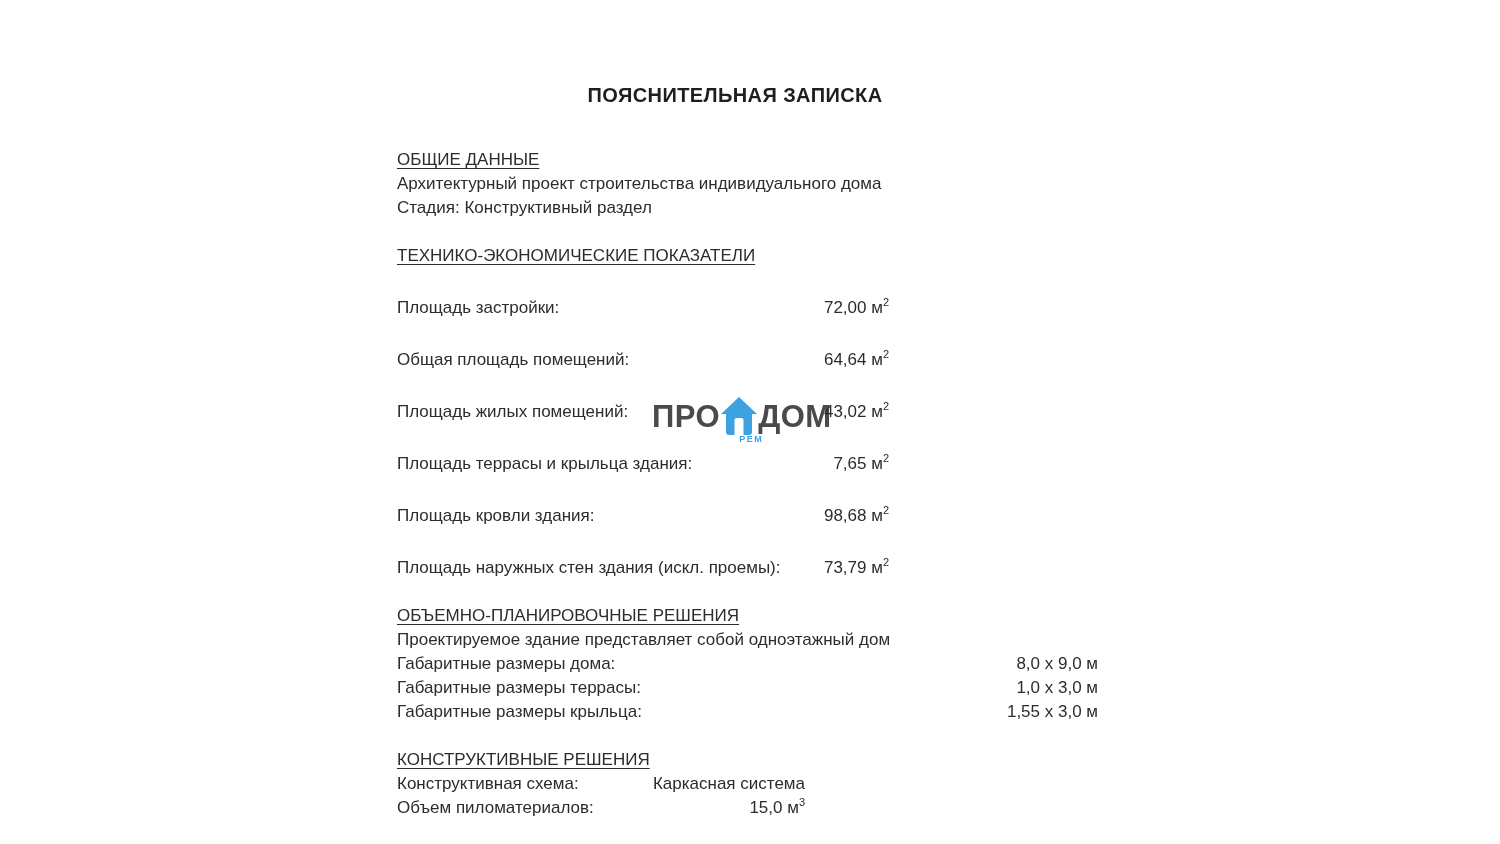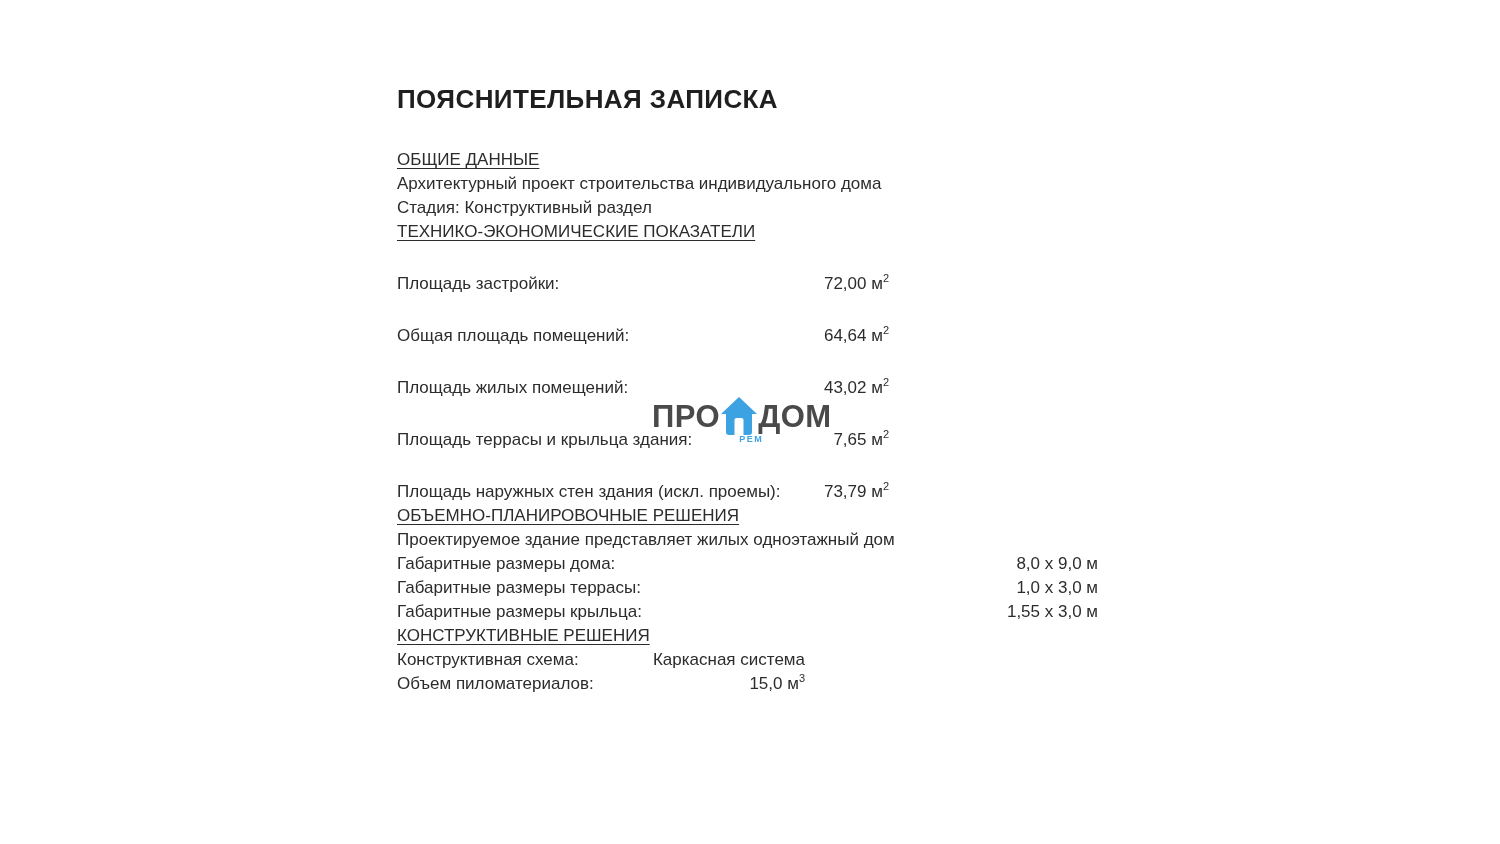--- a/index.html
+++ b/index.html
@@ -13,41 +13,42 @@
     position: relative;
     overflow: hidden;
     font-family: "Liberation Sans", "DejaVu Sans", sans-serif;
     color: #2c2c2c;
   }
   .doc-title {
     position: absolute;
     left: 397px;
     top: 84px;
     width: 676px;
-    font-size: 26px;
+    text-align: center;
+    font-size: 20px;
     font-weight: bold;
     letter-spacing: 0.4px;
     color: #1f1f1f;
     z-index: 2;
   }
   .content {
     position: absolute;
     left: 397px;
     top: 148px;
     width: 701px;
     font-size: 17px;
     line-height: 24px;
     z-index: 2;
   }
   .heading {
     text-decoration: underline;
     text-underline-offset: 3px;
     text-decoration-thickness: 1.2px;
   }
-  .mt24 { }
+  .mt24 { margin-top: 24px; }
   .mt22 { margin-top: 22px; }
   .row {
     display: flex;
     justify-content: space-between;
     white-space: nowrap;
   }
   .row.tech { width: 492px; margin-top: 28px; }
   .row.plan { width: 701px; text-align: center; }
   .row.str  { width: 408px; justify-content: space-between; }
   .val sup {
@@ -125,26 +126,30 @@
   </div>
   <div class="row tech">
     <span>Площадь жилых помещений:</span>
     <span class="val"><span>43,02 м</span><sup>2</sup></span>
   </div>
   <div class="row tech">
     <span>Площадь террасы и крыльца здания:</span>
     <span class="val"><span>7,65 м</span><sup>2</sup></span>
   </div>
   <div class="row tech">
+    <span>Площадь кровли здания:</span>
+    <span class="val"><span>98,68 м</span><sup>2</sup></span>
+  </div>
+  <div class="row tech">
     <span>Площадь наружных стен здания (искл. проемы):</span>
     <span class="val"><span>73,79 м</span><sup>2</sup></span>
   </div>
 
   <div class="heading mt24">ОБЪЕМНО-ПЛАНИРОВОЧНЫЕ РЕШЕНИЯ</div>
-  <div>Проектируемое здание представляет жилых одноэтажный дом</div>
+  <div>Проектируемое здание представляет собой одноэтажный дом</div>
 
   <div class="row plan">
     <span>Габаритные размеры дома:</span>
     <span class="val">8,0 х 9,0 м</span>
   </div>
   <div class="row plan">
     <span>Габаритные размеры террасы:</span>
     <span class="val">1,0 х 3,0 м</span>
   </div>
   <div class="row plan">

